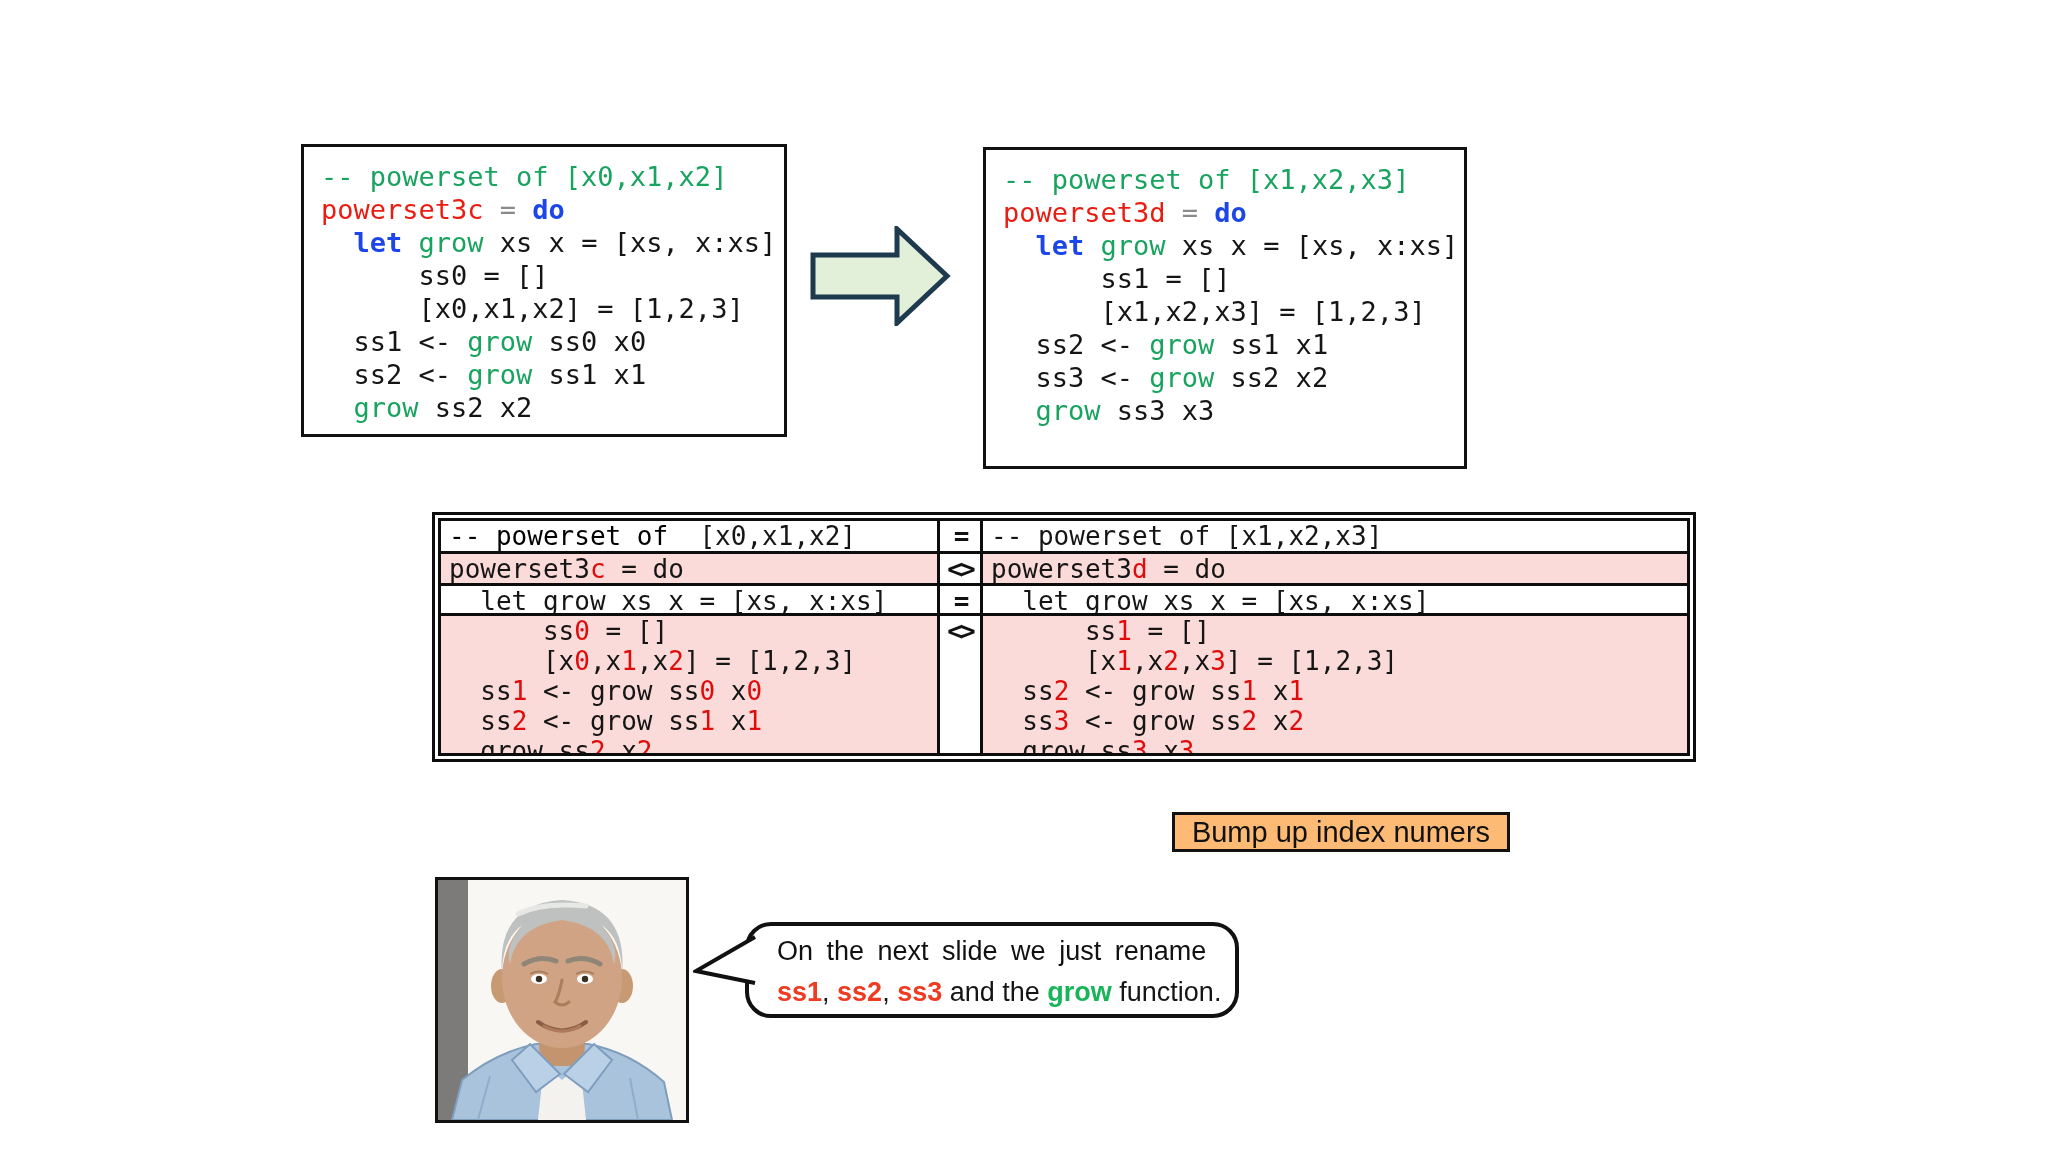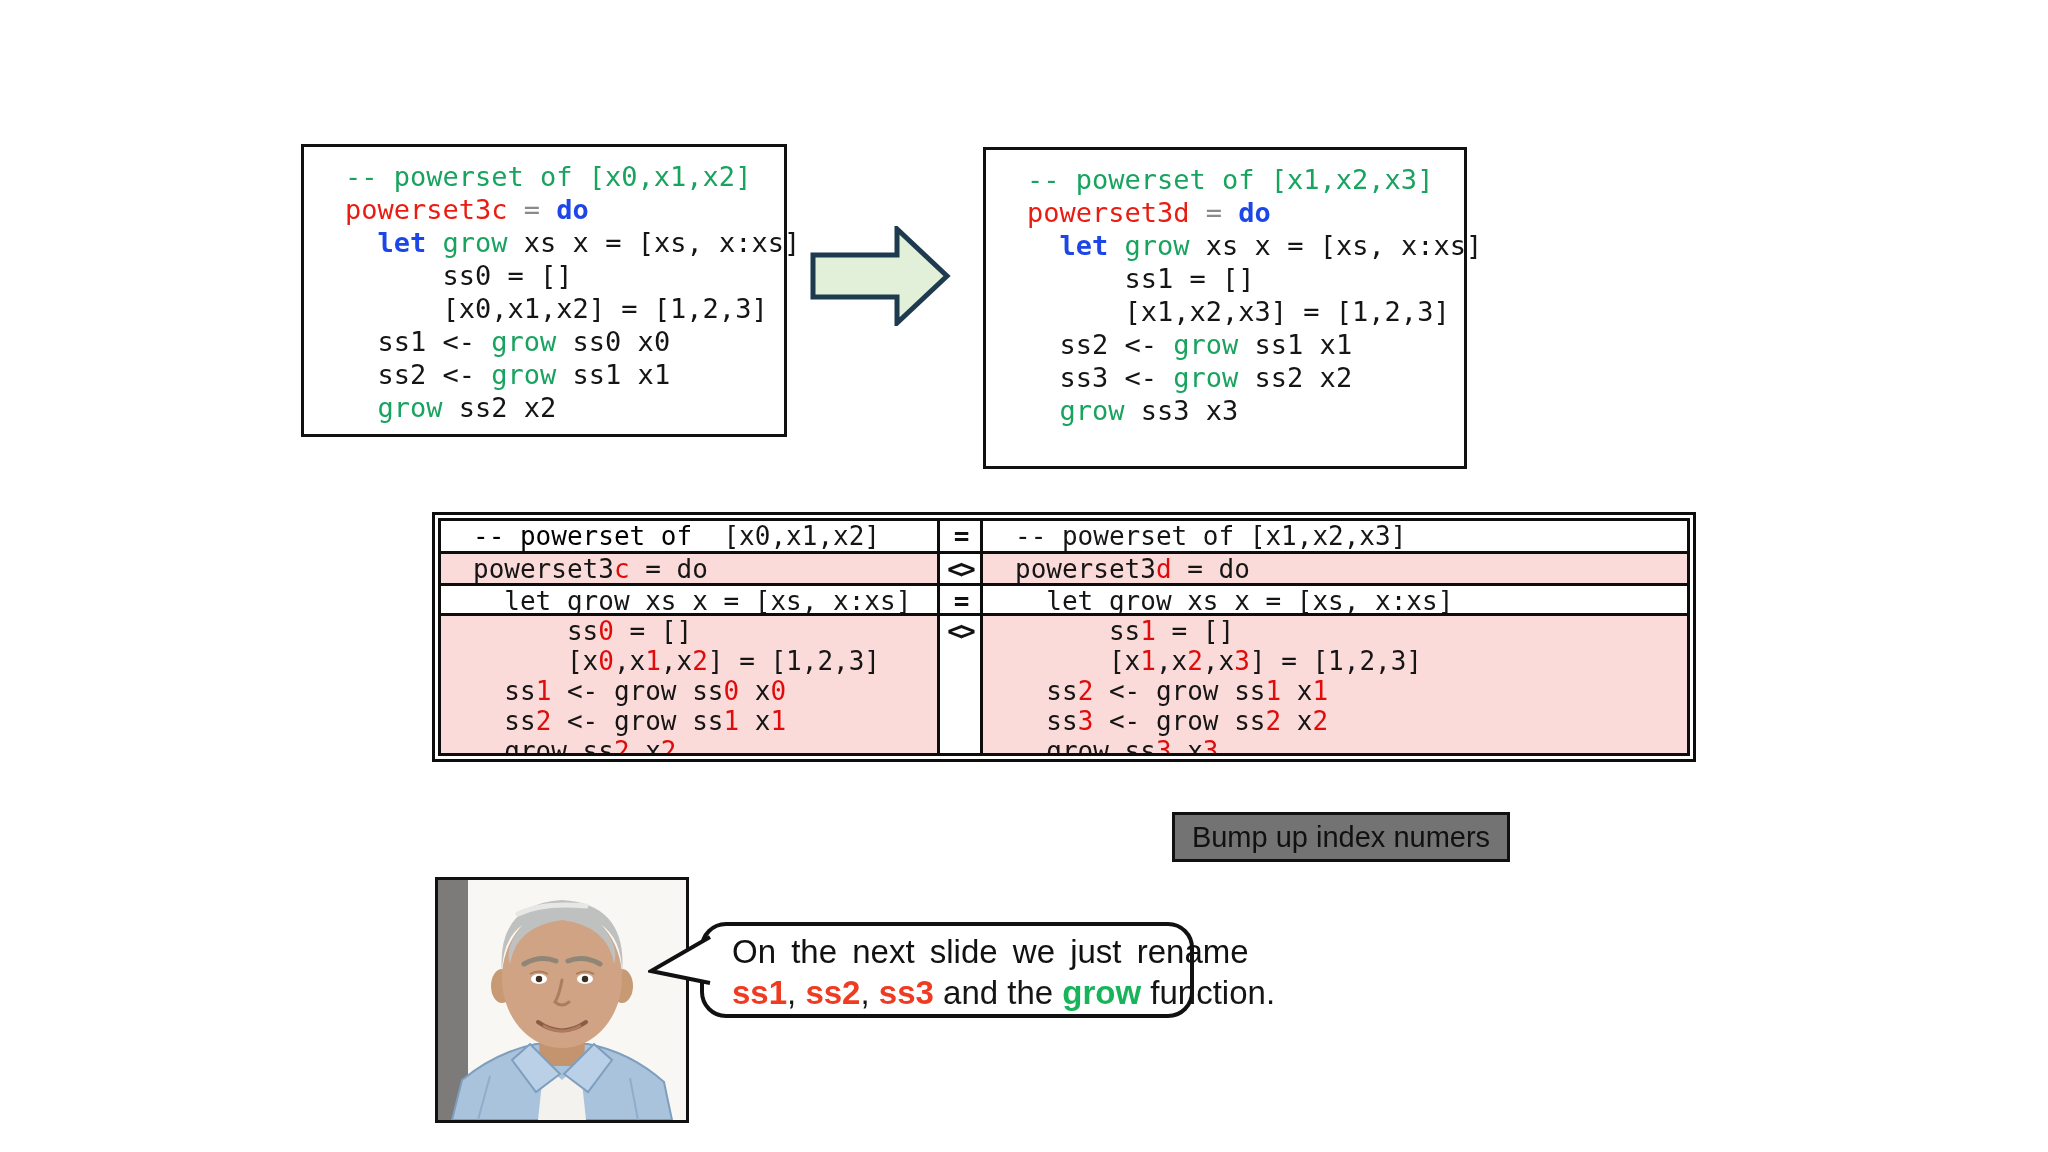--- a/index.html
+++ b/index.html
@@ -2,21 +2,21 @@
 <html style="--code_green: #18a35f; --code_red: #ea1b10; --code_blue: #1c46e8; --operator_gray: #8a8a8a; --diff_changed_red: #e00c0c; --diff_changed_bg: #fadbd9; --arrow_fill: #e2f0d9; --arrow_stroke: #1e3a4e; --bubble_red: #ee3b22; --bubble_green: #17b45a;"><head>
 <meta charset="utf-8">
 <style>
   html,body{margin:0;padding:0;background:#ffffff;}
   #stage{position:relative;width:2048px;height:1152px;background:#ffffff;overflow:hidden;
          font-family:"DejaVu Sans Mono",monospace;}
 
   
   .code-box{position:absolute;background:#ffffff;border:3px solid #111;box-sizing:border-box;
             font-size:27px;line-height:33px;white-space:pre;padding:13px 0 0 17px;}
-  .cl{white-space:pre;margin-left:24px;}
+  .cl{white-space:pre;}
   .tk{white-space:pre;}
   .k {color:#151515;}
   .gn{color:var(--code_green);}
   .fr{color:var(--code_red);font-weight:normal;}
   .fb{color:var(--code_blue);font-weight:bold;}
   .gy{color:var(--operator_gray);}
   .rd{color:var(--diff_changed_red);}
   .ul{border-bottom:3px solid #be185d;}
 
   
@@ -27,32 +27,32 @@
   #diff-grid{display:grid;grid-template-columns:496px 46px 704px;grid-template-rows:30px 32px 30px 140px;
              border:3px solid #0d0d0d;font-size:26px;background:#fff;}
   .dcell{box-sizing:border-box;white-space:pre;overflow:hidden;}
   .dleft,.dright{padding-left:8px;line-height:30px;}
   .dmid{border-left:3px solid #0d0d0d;border-right:3px solid #0d0d0d;text-align:center;
         font-weight:bold;letter-spacing:-3px;line-height:30px;color:#111;}
   .bt{border-top:3px solid #0d0d0d;}
   .pink{background:var(--diff_changed_bg);}
 
   
-  #bump{position:absolute;left:1172px;top:812px;width:338px;height:50px;border:3px solid #111;
-        box-sizing:border-box;background:#737373;display:flex;align-items:center;justify-content:center;
+  #bump{position:absolute;left:1172px;top:812px;width:338px;height:40px;border:3px solid #111;
+        box-sizing:border-box;background:#fdba74;display:flex;align-items:center;justify-content:center;
         font-family:"Liberation Sans",sans-serif;font-size:29px;color:#111;}
 
   
   #photo{position:absolute;left:435px;top:877px;width:248px;height:240px;border:3px solid #111;
          box-sizing:content-box;background:#f7f6f2;}
 
   
-  #bubble{position:absolute;left:700px;top:922px;width:494px;height:96px;border:4px solid #111;
+  #bubble{position:absolute;left:745px;top:922px;width:494px;height:96px;border:4px solid #111;
           border-radius:26px;box-sizing:border-box;background:#fff;
-          font-family:"Liberation Sans",sans-serif;font-size:33px;color:#111;}
+          font-family:"Liberation Sans",sans-serif;font-size:27px;color:#111;}
   #bubble .bline{padding:0 16px 0 28px;line-height:41px;white-space:nowrap;}
   #bubble .bline1{margin-top:5px;word-spacing:6px;}
   .sr{color:var(--bubble_red);font-weight:bold;margin-top:10px;}
   .sg{color:var(--bubble_green);font-weight:bold;}
   #tail{position:absolute;left:-56px;top:8px;}
 </style>
 </head>
 <body>
 
 <div id="stage">

